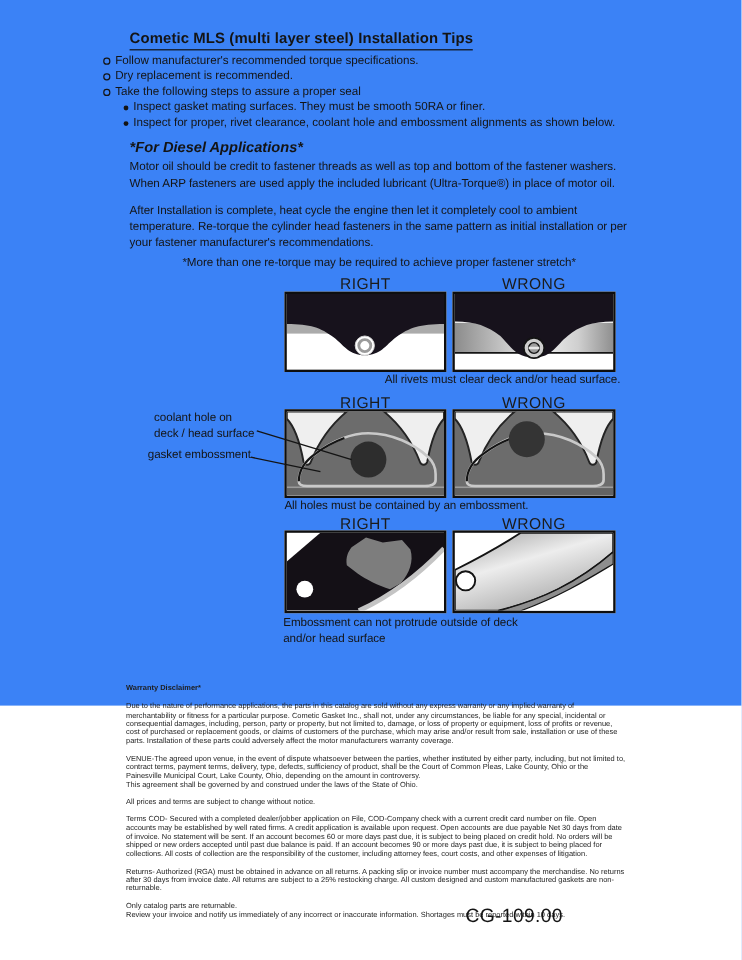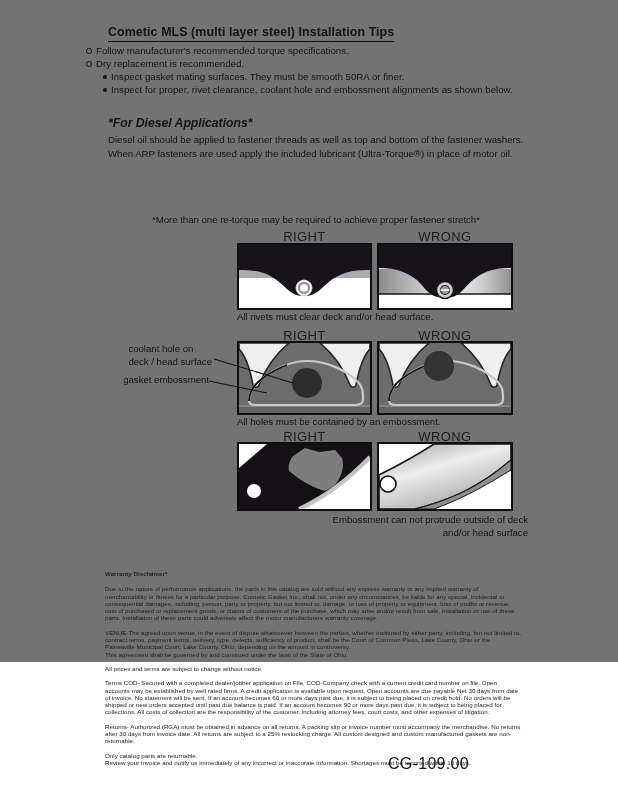--- a/index.html
+++ b/index.html
@@ -1,19 +1,19 @@
 <!DOCTYPE html>
 <html><head>
 <meta charset="utf-8">
 <style>
   html,body{margin:0;padding:0;background:#ffffff;}
   body{width:618px;height:800px;overflow:hidden;
        font-family:"Liberation Sans",sans-serif;color:#141414;
        -webkit-font-smoothing:antialiased;}
-  .page{position:relative;width:618px;height:662px;background:#737373;}
+  .page{position:relative;width:618px;height:588px;background:#3b82f6;}
   .abs{position:absolute;}
 
   .title{left:108px;top:25px;font-size:12.4px;font-weight:bold;
          border-bottom:1.6px solid #101010;padding-bottom:2px;letter-spacing:0.1px;}
 
   .body-text{font-size:9.7px;line-height:13.5px;letter-spacing:-0.05px;}
   .bullets{left:86px;top:44px;width:436px;font-size:9.7px;line-height:13px;}
   .b-item{position:relative;padding-left:10px;}
   .b-item::before{content:"";position:absolute;left:0;top:4.2px;width:3.6px;height:3.6px;
                   border:1px solid #141414;border-radius:50%;}
@@ -44,26 +44,28 @@
 </head>
 <body>
 
 <div class="page">
 
   <div class="abs title">Cometic MLS (multi layer steel) Installation Tips</div>
 
   <div class="abs bullets">
     <div class="b-item">Follow manufacturer's recommended torque specifications.</div>
     <div class="b-item">Dry replacement is recommended.</div>
+    <div class="b-item">Take the following steps to assure a proper seal</div>
     <div class="sb-item">Inspect gasket mating surfaces.  They must be smooth 50RA or finer.</div>
     <div class="sb-item">Inspect for proper, rivet clearance, coolant hole and embossment alignments as shown below.</div>
   </div>
 
   <div class="abs diesel-h">*For Diesel Applications*</div>
-  <div class="abs body-text para1">Diesel oil should be applied to fastener threads as well as top and bottom of the fastener washers. When ARP fasteners are used apply the included lubricant (Ultra-Torque®) in place of motor oil.</div>
+  <div class="abs body-text para1">Motor oil should be credit to fastener threads as well as top and bottom of the fastener washers. When ARP fasteners are used apply the included lubricant (Ultra-Torque®) in place of motor oil.</div>
+  <div class="abs body-text para2">After Installation is complete, heat cycle the engine then let it completely cool to ambient temperature. Re-torque the cylinder head fasteners in the same pattern as initial installation or per your fastener manufacturer's recommendations.</div>
   <div class="abs body-text note">*More than one re-torque may be required to achieve proper fastener stretch*</div>
 
   <div class="abs dg-label" style="left:237px;top:229px;width:135px;">RIGHT</div>
   <div class="abs dg-label" style="left:377px;top:229px;width:136px;">WRONG</div>
 
   <div class="abs panel" style="left:237px;top:243px;width:135px;height:67px;">
     <svg width="131" height="63" viewBox="0 0 131 63">
       <rect x="0" y="0" width="131" height="63" fill="#ffffff"></rect>
       <rect x="0" y="25" width="131" height="8" fill="#ababab"></rect>
       <path d="M0,0 H131 V25 C111,25 102,28 91,36 C82,43 78,51 65,51 C52,51 48,43 39,36 C28,28 20,25 0,25 Z" fill="#17121c"></path>
@@ -86,21 +88,21 @@
       <rect x="0" y="0" width="132" height="63" fill="#ffffff"></rect>
       <rect x="0" y="24" width="132" height="25" fill="url(#g1)"></rect>
       <line x1="0" y1="49" x2="132" y2="49" stroke="#141414" stroke-width="1.4"></line>
       <path d="M0,0 H132 V23 C114,23 104,27 94,35 C85,42 81,53 66,53 C51,53 47,44 38,35 C27,27 18,23 0,23 Z" fill="#17121c"></path>
       <circle cx="66" cy="45" r="8.5" fill="#cfcfcf" stroke="#141414" stroke-width="1.4"></circle>
       <circle cx="66" cy="45" r="4.5" fill="#9e9e9e" stroke="#141414" stroke-width="1.2"></circle>
       <line x1="61.5" y1="45" x2="70.5" y2="45" stroke="#e8e8e8" stroke-width="2"></line>
     </svg>
   </div>
 
-  <div class="abs caption" style="left:237px;top:311px;width:280px;">All rivets must clear deck and/or head surface.</div>
+  <div class="abs caption" style="left:237px;top:311px;width:280px;text-align:right;">All rivets must clear deck and/or head surface.</div>
 
   <div class="abs dg-label" style="left:237px;top:328px;width:135px;">RIGHT</div>
   <div class="abs dg-label" style="left:377px;top:328px;width:136px;">WRONG</div>
 
   <div class="abs annot" style="top:343px;">
     <div>coolant hole on</div>
     <div>deck / head surface</div>
   </div>
   <div class="abs annot" style="top:374px;right:409px;">gasket embossment</div>
 
@@ -159,21 +161,21 @@
           <stop offset="1" stop-color="#a8a8a8"></stop>
         </linearGradient>
       </defs>
       <rect x="0" y="0" width="132" height="65" fill="#ffffff"></rect>
       <path d="M55,0 L132,0 L132,16 C102,42 72,56 36,65 L0,65 L0,31 C20,21 38,11 55,0 Z" fill="url(#gBand)" stroke="#141414" stroke-width="1.6"></path>
       <path d="M132,16 C102,42 72,56 36,65 L55,65 C88,53 112,38 132,26 Z" fill="#8e8e8e" stroke="#141414" stroke-width="1"></path>
       <circle cx="9" cy="40" r="8" fill="#ffffff" stroke="#141414" stroke-width="1.6"></circle>
     </svg>
   </div>
 
-  <div class="abs caption" style="left:248px;top:514px;width:280px;text-align:right;">
+  <div class="abs caption" style="left:236px;top:514px;width:280px;">
     <div>Embossment can not protrude outside of deck</div>
     <div>and/or head surface</div>
   </div>
 
   <div class="abs legal">
     <div class="lh">Warranty Disclaimer*</div>
     <p class="lp">Due to the nature of performance applications, the parts in this catalog are sold without any express warranty or any implied warranty of merchantability or fitness for a particular purpose.  Cometic Gasket Inc., shall not, under any circumstances, be liable for any special, incidental or consequential damages, including, person, party or property, but not limited to, damage, or loss of property or equipment, loss of profits or revenue, cost of purchased or replacement goods, or claims of customers of the purchase, which may arise and/or result from sale, installation or use of these parts.  Installation of these parts could adversely affect the motor manufacturers warranty coverage.</p>
     <p class="lp nogap">VENUE-The agreed upon venue, in the event of dispute whatsoever between the parties, whether instituted by either party, including, but not limited to, contract terms, payment terms, delivery, type, defects, sufficiency of product, shall be the Court of Common Pleas, Lake County, Ohio or the Painesville Municipal Court, Lake County, Ohio, depending on the amount in controversy.</p>
     <p class="lp">This agreement shall be governed by and construed under the laws of the State of Ohio.</p>
     <p class="lp">All prices and terms are subject to change without notice.</p>

